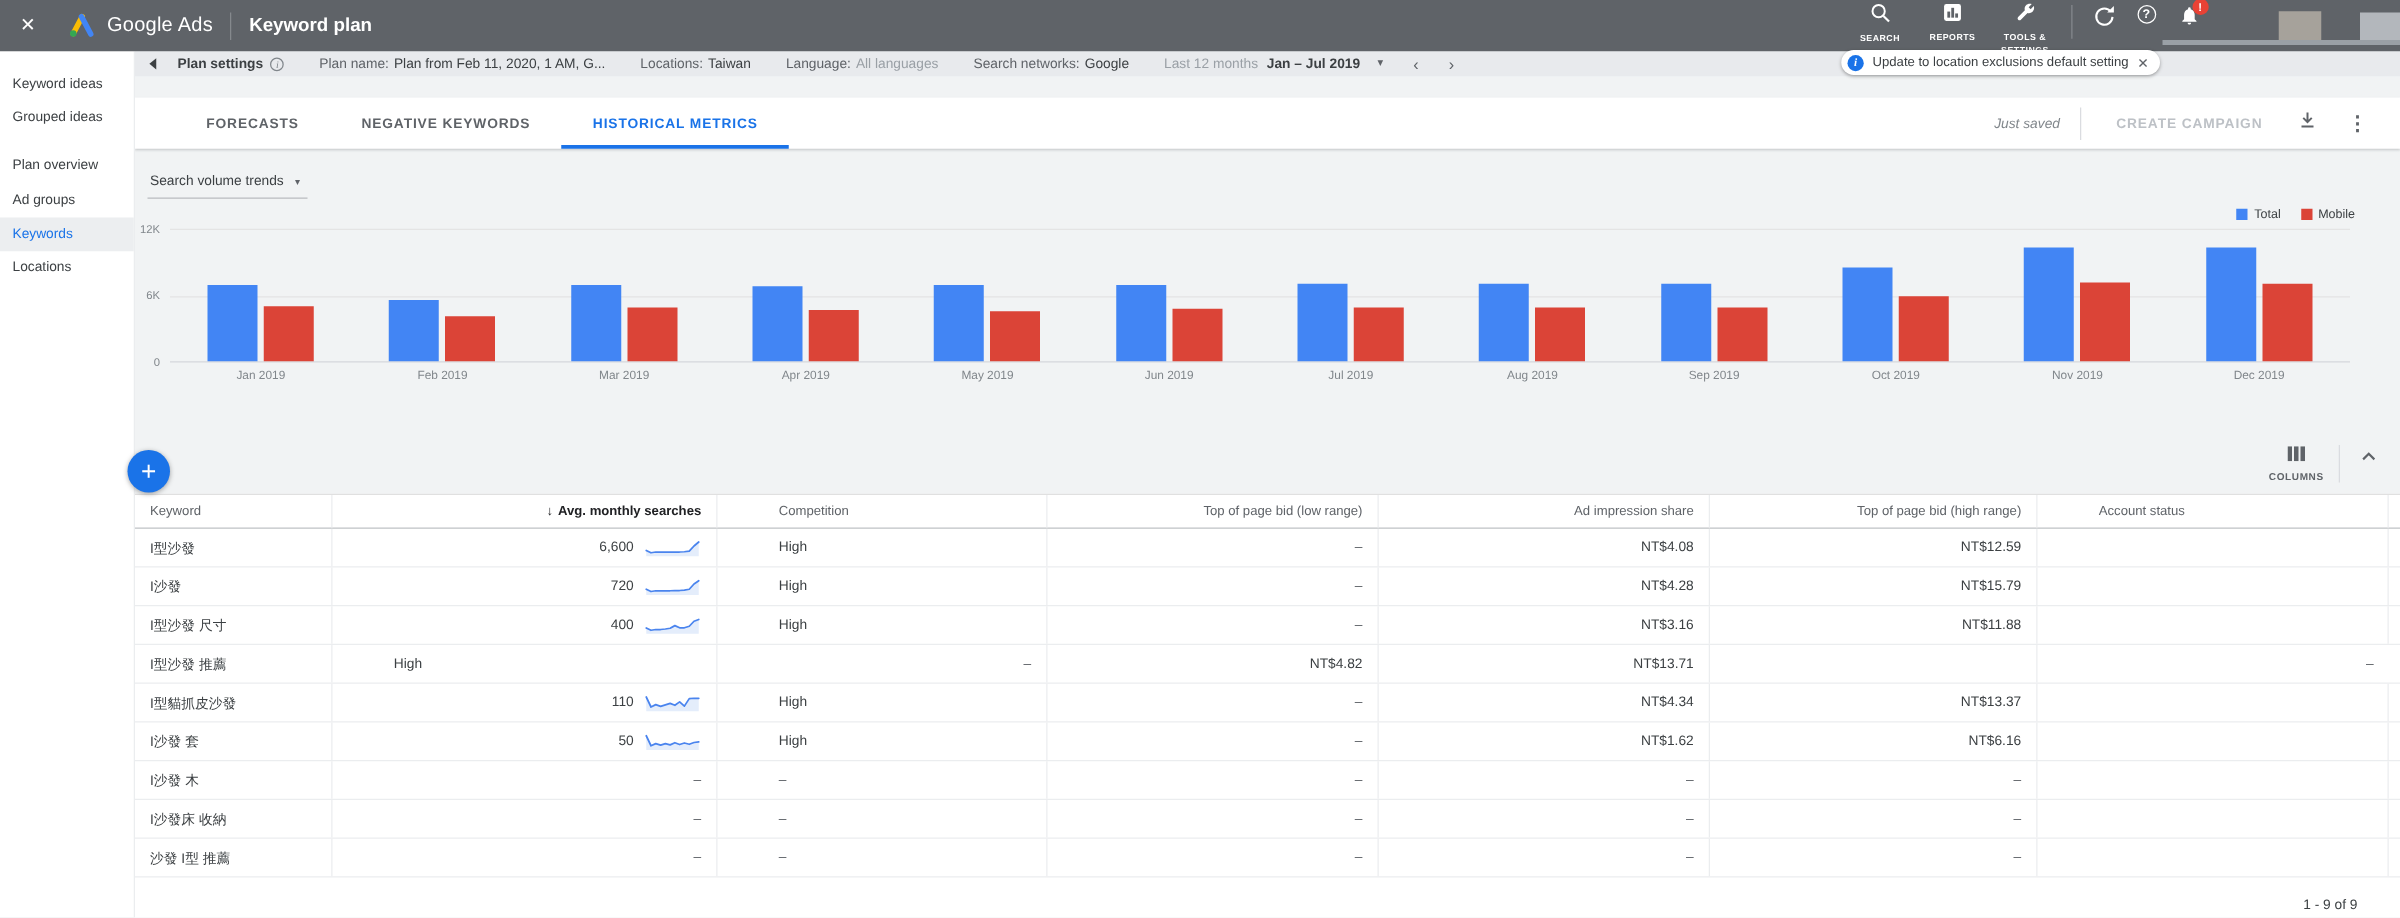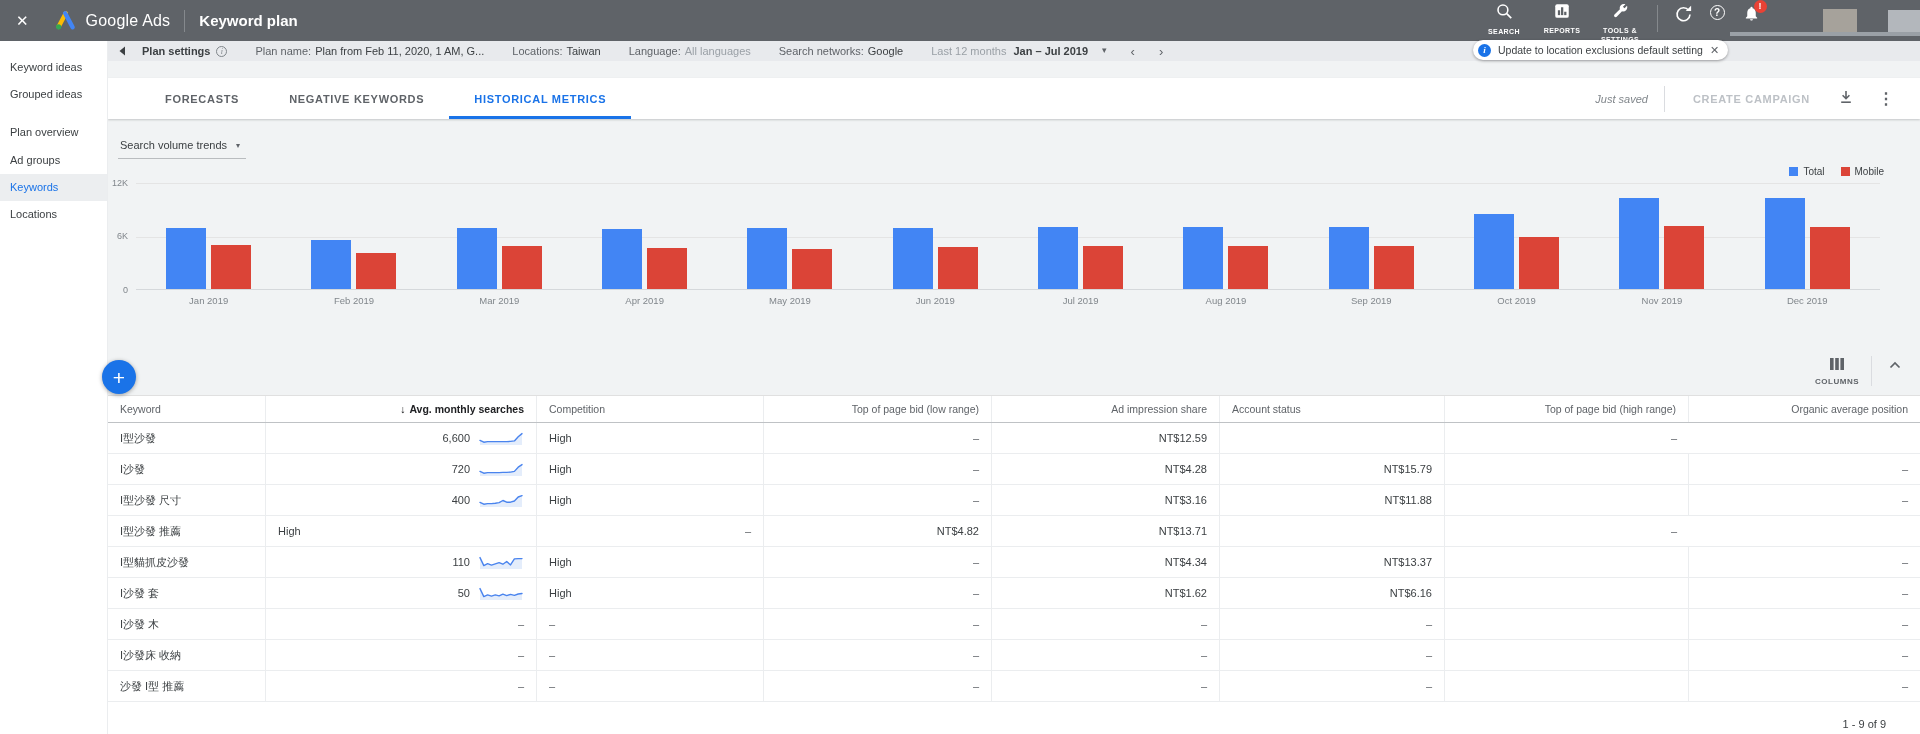--- a/index.html
+++ b/index.html
@@ -86,21 +86,21 @@
   
   .fab{position:absolute;top:241px;left:-6px;width:34px;height:34px;border-radius:50%;background:#1a73e8;color:#fff;display:flex;align-items:center;justify-content:center;font-size:21px;box-shadow:0 1px 4px rgba(0,0,0,.35);cursor:pointer;z-index:6;line-height:1;}
   .columns-ctl{position:absolute;top:237px;right:14px;display:flex;gap:12px;}
   .col-btn{display:flex;flex-direction:column;align-items:center;gap:3px;cursor:pointer;}
   .col-label{font-size:8px;color:#5f6368;letter-spacing:.5px;font-weight:bold;}
   .cc-div{width:1px;height:30px;background:#dadce0;}
   .collapse-btn{cursor:pointer;padding:4px;display:flex;}
 
   
   .table{position:absolute;top:276px;left:0;right:0;bottom:0;background:#fff;border-top:1px solid #e0e0e0;}
-  .tgrid{display:grid;grid-template-columns:158px 271px 227px 228px 228px 225px 244px 1fr;}
+  .tgrid{display:grid;grid-template-columns:158px 271px 227px 228px 228px 225px 244px 1fr;gap:37px;}
   .thead{border-bottom:1px solid #bfc2c5;}
   .th{font-size:10.5px;color:#5f6368;padding:7px 12px;border-right:1px solid #ebedef;white-space:nowrap;overflow:hidden;}
   .th:last-child{border-right:none;}
   .th.r{text-align:right;}
   .th.sorted{color:#202124;font-weight:bold;}
   .sort-ic{margin-right:4px;color:#202124;}
   .trow{border-bottom:1px solid #ebedef;height:31px;}
   .td{font-size:11px;color:#3c4043;padding:0 12px;display:flex;align-items:center;border-right:1px solid #ebedef;overflow:hidden;white-space:nowrap;}
   .td:last-child{border-right:none;}
   .td.r{justify-content:flex-end;}
@@ -353,22 +353,22 @@
       </span>
     </div>
 
     <div class="table">
       <div class="thead tgrid">
           <div class="th ">Keyword</div>
           <div class="th r sorted"><span class="sort-ic">↓</span>Avg. monthly searches</div>
           <div class="th ">Competition</div>
           <div class="th r">Top of page bid (low range)</div>
           <div class="th r">Ad impression share</div>
+          <div class="th r">Top of page bid (high range)</div>
           <div class="th ">Account status</div>
-          <div class="th r">Top of page bid (high range)</div>
           <div class="th r">Organic average position</div>
         </div>
       <div>
           <div class="trow tgrid">
             <div class="td ">
               <span>I型沙發</span>
             </div>
             <div class="td r">
               <span>6,600</span>
               <svg width="46" height="16" class="spark">
@@ -376,20 +376,23 @@
                 <polyline points="2.0,10.4 5.8,12.2 9.6,11.6 13.5,11.6 17.3,11.6 21.1,11.6 24.9,11.6 28.7,11.6 32.5,11.4 36.4,10.9 40.2,6.8 44.0,3.6" fill="none" stroke="#4a84ee" stroke-width="1.4" stroke-linejoin="round" stroke-linecap="round"></polyline>
               </svg>
             </div>
             <div class="td ">
               <span>High</span>
             </div>
             <div class="td r">
               <span class="dash">–</span>
             </div>
             <div class="td r">
+              <span>NT$4.08</span>
+            </div>
+            <div class="td r">
               <span>NT$12.59</span>
             </div>
             <div class="td ">
               <span></span>
             </div>
             <div class="td r">
               <span class="dash">–</span>
             </div>
           </div>
           <div class="trow tgrid">

